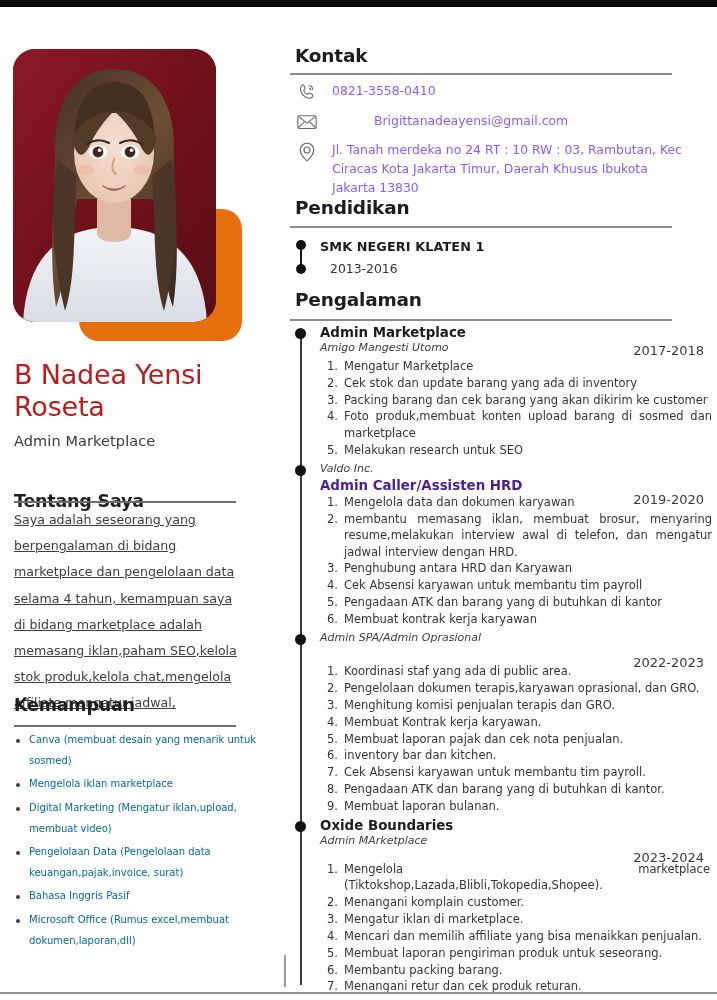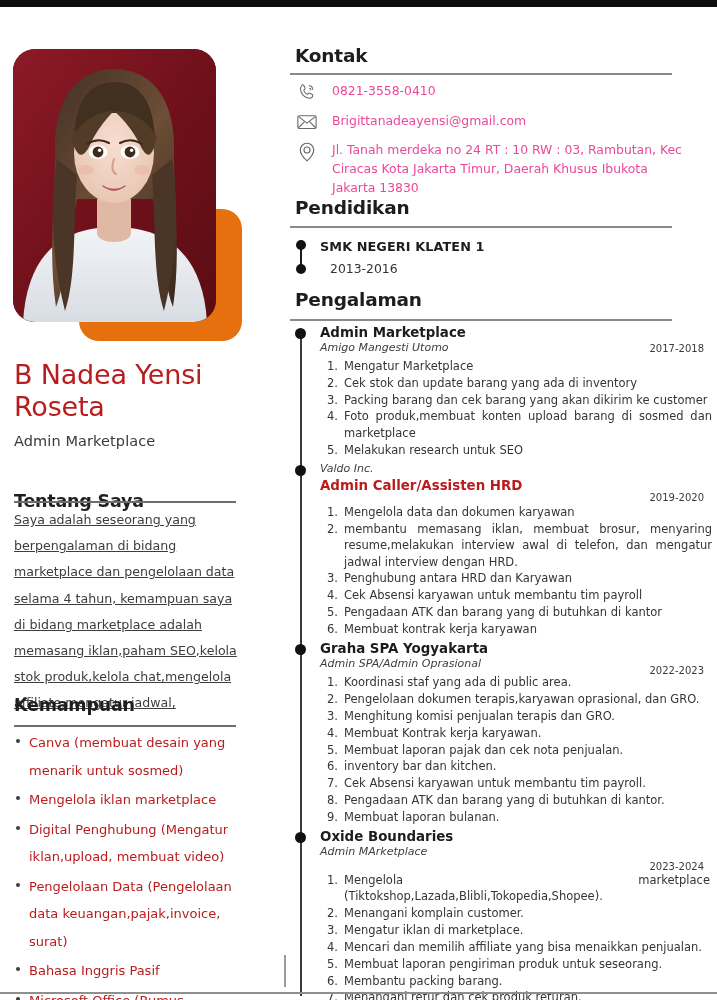--- a/index.html
+++ b/index.html
@@ -136,23 +136,23 @@
     left: 14px;
     top: 722px;
     width: 248px;
     margin: 0;
     padding: 0;
     list-style: none;
   }
   .skills li {
     position: relative;
     padding-left: 15px;
-    font-size: 13px;
+    font-size: 10px;
     line-height: 2.12;
-    color: #b91c1c;
+    color: #0369a1;
     margin-bottom: 2px;
   }
   .skills li::before {
     content: "";
     position: absolute;
     left: 2px;
     top: 10px;
     width: 4px;
     height: 4px;
     border-radius: 50%;
@@ -207,25 +207,25 @@
     width: 30px;
     flex: 0 0 30px;
     display: flex;
     align-items: flex-start;
     justify-content: center;
     padding-top: 1px;
   }
   .c-text {
     font-size: 12.4px;
     line-height: 1.54;
-    color: #ec4899;
+    color: #8b5cf6;
     padding-left: 10px;
   }
   #contact-phone { top: 74px; }
-  #contact-email { top: 104px; }
+  #contact-email { top: 104px; gap: 42px; }
   #contact-addr  { top: 133px; width: 400px; }
   #contact-addr .c-text { width: 360px; }
 
   #pendidikan-title { top: 190px; }
   #pendidikan-rule  { top: 219px; }
 
   .edu-block {
     position: absolute;
     left: 2px;
     top: 230px;
@@ -309,27 +309,27 @@
   }
   .exp-role-italic {
     font-size: 11px;
     font-style: italic;
     color: #3d3d3d;
     line-height: 1.35;
   }
   .exp-company-bold {
     font-size: 13.4px;
     font-weight: 700;
-    color: #b91c1c;
+    color: #4c1d95;
     line-height: 1.3;
   }
   .exp-dates {
     position: absolute;
     right: 8px;
-    font-size: 10px;
+    font-size: 13px;
     color: #3a3a3a;
   }
   .exp-list {
     margin: 2px 0 0 0;
     padding-left: 20px;
     list-style: none;
     counter-reset: li;
   }
   .exp-list li {
     position: relative;
@@ -426,21 +426,21 @@
 
     <div class="lsection-title" id="about-title">Tentang Saya</div>
     <div class="lrule" id="about-rule"></div>
     <div class="about-text">Saya adalah seseorang yang berpengalaman di bidang marketplace dan pengelolaan data selama 4 tahun, kemampuan saya di bidang marketplace adalah memasang iklan,paham SEO,kelola stok produk,kelola chat,mengelola affiliate,mengatur jadwal,</div>
 
     <div class="lsection-title" id="skills-title">Kemampuan</div>
     <div class="lrule" id="skills-rule"></div>
     <ul class="skills">
       <li>Canva (membuat desain yang menarik untuk sosmed)</li>
       <li>Mengelola iklan marketplace</li>
-      <li>Digital Penghubung (Mengatur iklan,upload, membuat video)</li>
+      <li>Digital Marketing (Mengatur iklan,upload, membuat video)</li>
       <li>Pengelolaan Data (Pengelolaan data keuangan,pajak,invoice, surat)</li>
       <li>Bahasa Inggris Pasif</li>
       <li>Microsoft Office (Rumus excel,membuat dokumen,laporan,dll)</li>
     </ul>
   </div>
 
   <div class="col-divider"></div>
 
   <div class="right-col">
 
@@ -513,34 +513,33 @@
         </ol>
       </div>
 
       <div class="exp-item">
         <span class="exp-dot"></span>
         <div class="exp-head">
           <div class="exp-role-italic">Valdo Inc.</div>
           <div class="exp-company-bold">Admin Caller/Assisten HRD</div>
           <div class="exp-dates" style="top:30px;">2019-2020</div>
         </div>
-        <ol class="exp-list" style="margin-top:10px;">
+        <ol class="exp-list" style="margin-top:0;">
           <li>Mengelola data dan dokumen karyawan</li>
           <li>membantu memasang iklan, membuat brosur, menyaring resume,melakukan interview awal di telefon, dan mengatur jadwal interview dengan HRD.</li>
           <li>Penghubung antara HRD dan Karyawan</li>
           <li>Cek Absensi karyawan untuk membantu tim payroll</li>
           <li>Pengadaan ATK dan barang yang di butuhkan di kantor</li>
           <li>Membuat kontrak kerja karyawan</li>
         </ol>
       </div>
 
       <div class="exp-item">
         <span class="exp-dot"></span>
         <div class="exp-head">
-          <div class="exp-company-first">Graha SPA Yogyakarta</div>
           <div class="exp-role-italic">Admin SPA/Admin Oprasional</div>
           <div class="exp-dates" style="top:24px;">2022-2023</div>
         </div>
         <ol class="exp-list">
           <li>Koordinasi staf yang ada di public area.</li>
           <li>Pengelolaan dokumen terapis,karyawan oprasional, dan GRO.</li>
           <li>Menghitung komisi penjualan terapis dan GRO.</li>
           <li>Membuat Kontrak kerja karyawan.</li>
           <li>Membuat laporan pajak dan cek nota penjualan.</li>
           <li>inventory bar dan kitchen.</li>

